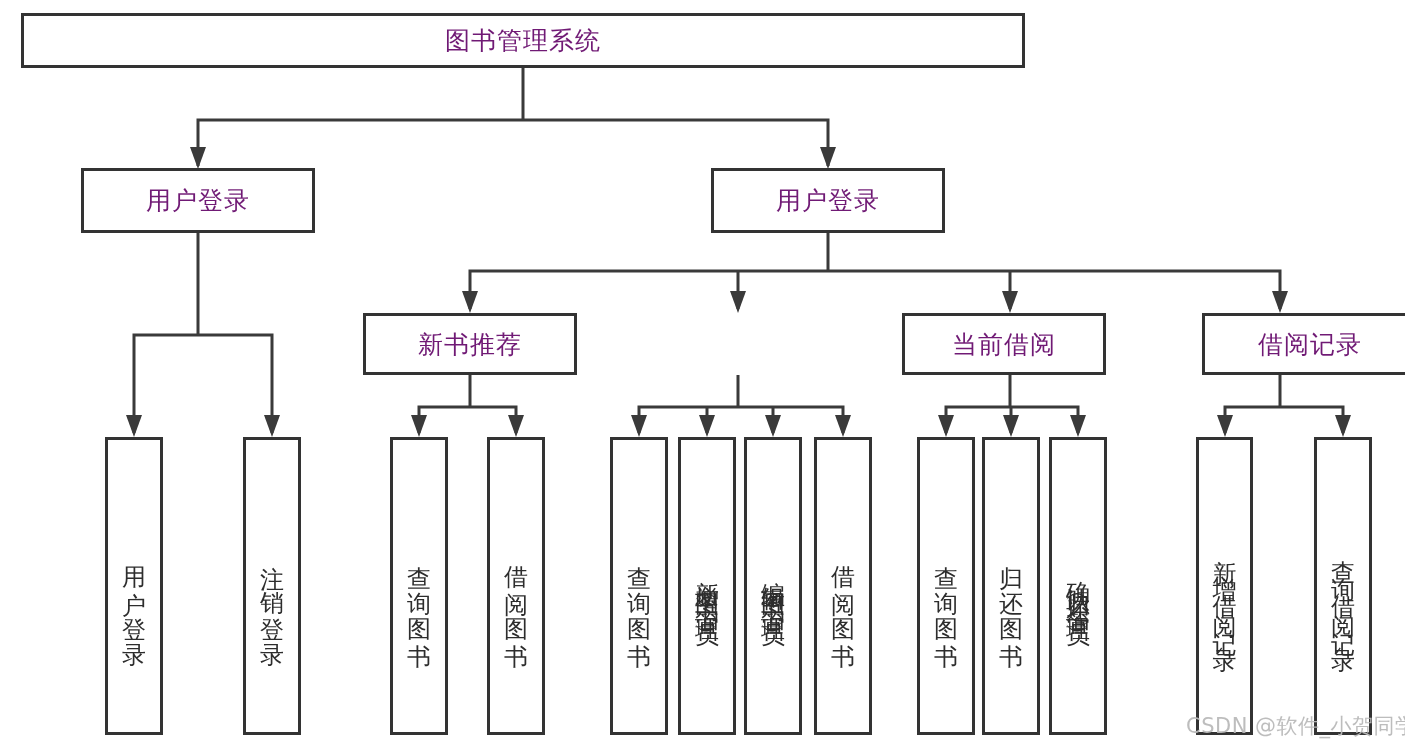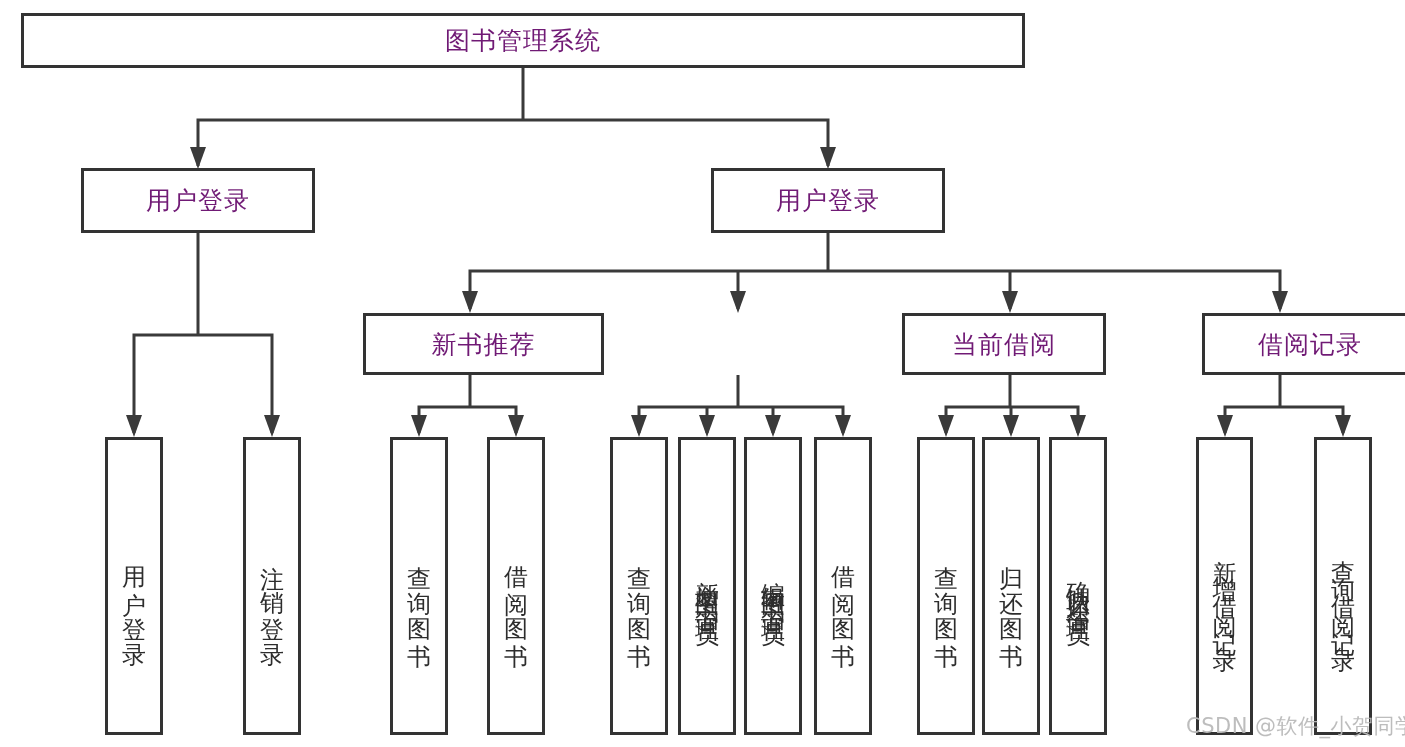--- a/index.html
+++ b/index.html
@@ -16,21 +16,21 @@
   .hbox{
     position:absolute;box-sizing:border-box;z-index:2;
     border:3px solid #333333;background:#ffffff;
     display:flex;align-items:center;justify-content:center;
     color:#701a75;font-size:25px;letter-spacing:1px;
   }
   .root{left:21px;top:13px;width:1004px;height:55px;}
   .l2{top:168px;width:234px;height:65px;}
   .l2a{left:81px;}
   .l2b{left:711px;}
-  .l3{top:313px;width:241px;height:62px;}
+  .l3{top:313px;width:214px;height:62px;}
   .l3a{left:363px;}
   .l3b{left:631px;}
   .l3c{left:902px;width:204px;}
   .l3d{left:1172px;width:216px;margin-left:30px;}
   .leaf{
     position:absolute;box-sizing:border-box;z-index:2;
     top:437px;height:298px;width:58px;
     border:3px solid #333333;background:#ffffff;
     display:flex;align-items:center;justify-content:center;
     color:#2d2d2d;font-size:24px;

